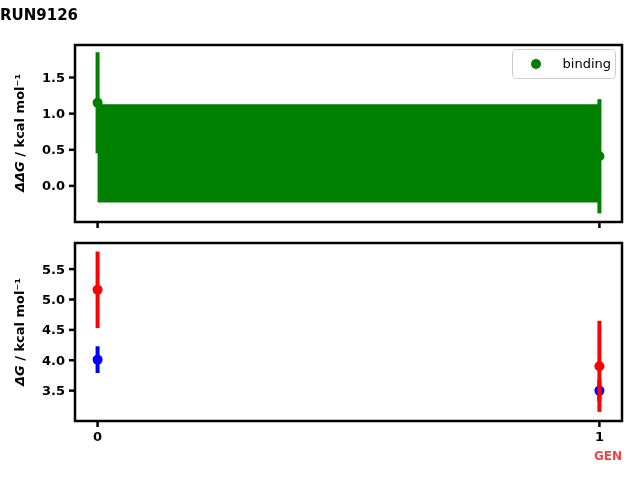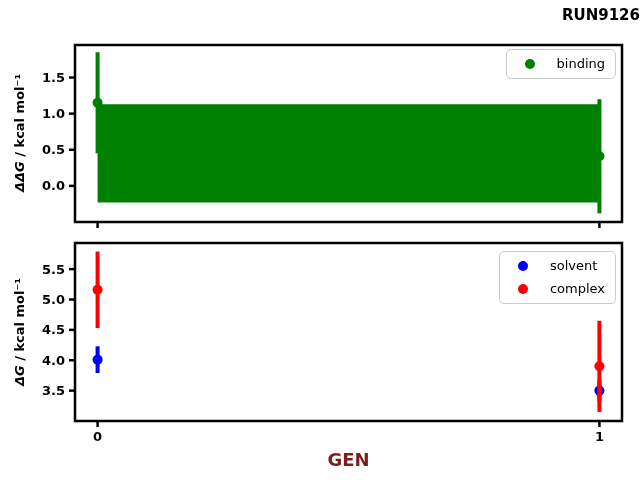--- a/index.html
+++ b/index.html
@@ -12,41 +12,41 @@
   }
   .figure svg{position:absolute;left:0;top:0;}
   svg text{
     font-family:"DejaVu Sans",sans-serif;
     font-weight:bold;
     font-size:13px;
     fill:#000000;
   }
   .suptitle{
     position:absolute;left:0;top:6px;width:640px;
-    text-align:right;font-size:15px;font-weight:bold;color:#000;
+    text-align:left;font-size:15px;font-weight:bold;color:#000;
   }
   .ylabel{
     position:absolute;width:150px;height:16px;
     text-align:center;font-size:13px;font-weight:bold;color:#000;
     transform:rotate(-90deg);
     white-space:nowrap;line-height:16px;
   }
   .ylabel .mathpart{font-style:italic;}
   .ylabel-top{left:-55px;top:125px;}
   .ylabel-bottom{left:-55px;top:324px;}
   .xlabel{
     position:absolute;left:75px;top:449px;width:547px;
-    text-align:center;font-size:18px;font-weight:bold;color:#7f1d1d;
+    text-align:right;font-size:12px;font-weight:bold;color:#ef4444;
   }
   .legend{
     position:absolute;right:24px;
     background:#ffffff;
     border:1.5px solid #cccccc;
     border-radius:5px;
-    padding:4px 10px 4px 6px;
+    padding:4px 4px 4px 6px;
     display:flex;flex-direction:column;gap:3px;
     font-size:13px;font-weight:normal;color:#000;
     z-index:3;
   }
   .legend-top{top:49px;}
   .legend-bottom{top:251px;}
   .legend-entry{display:flex;align-items:center;gap:10px;line-height:20px;}
   .legend-handle{width:34px;display:flex;justify-content:center;align-items:center;}
   .legend-dot{width:10px;height:10px;border-radius:50%;background:#888;}
   .legend-dotted{width:32px;height:0;border-top:2.5px dotted #888;}
@@ -113,28 +113,14 @@
 
   <div class="legend legend-top">
     <div class="legend-entry">
       <span class="legend-handle">
           <span class="legend-dot" style="background: rgb(0, 128, 0);"></span>
         </span>
       <span class="legend-label">binding</span>
     </div>
   </div>
 
-  <div class="legend legend-bottom">
-    <div class="legend-entry">
-      <span class="legend-handle">
-          <span class="legend-dot" style="background: rgb(0, 0, 255);"></span>
-        </span>
-      <span class="legend-label">solvent</span>
-    </div>
-    <div class="legend-entry">
-      <span class="legend-handle">
-          <span class="legend-dot" style="background: rgb(255, 0, 0);"></span>
-        </span>
-      <span class="legend-label">complex</span>
-    </div>
-  </div>
 
 </div>
 
 </body></html>

